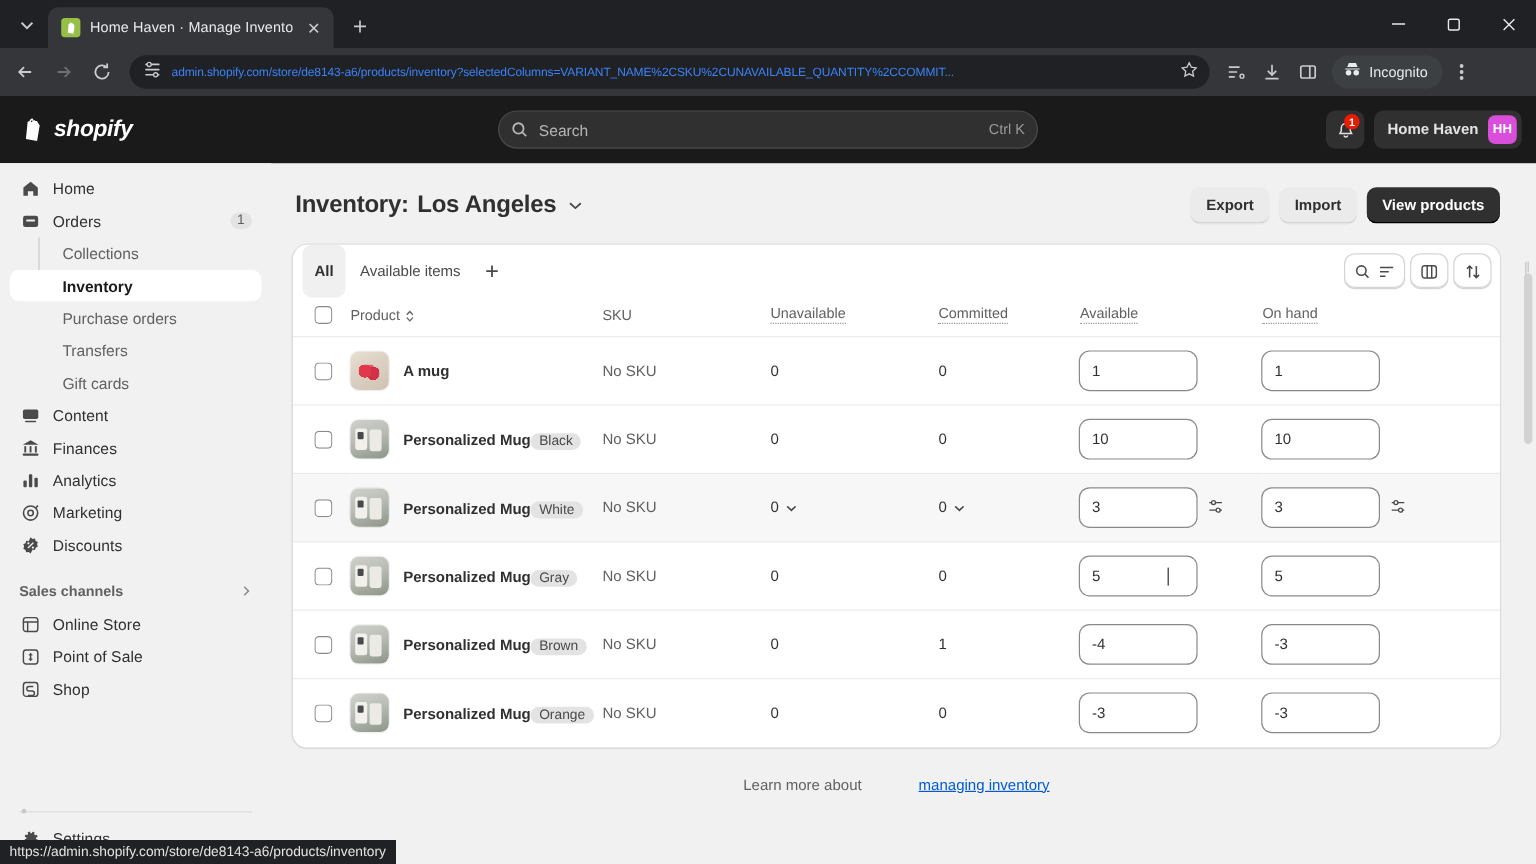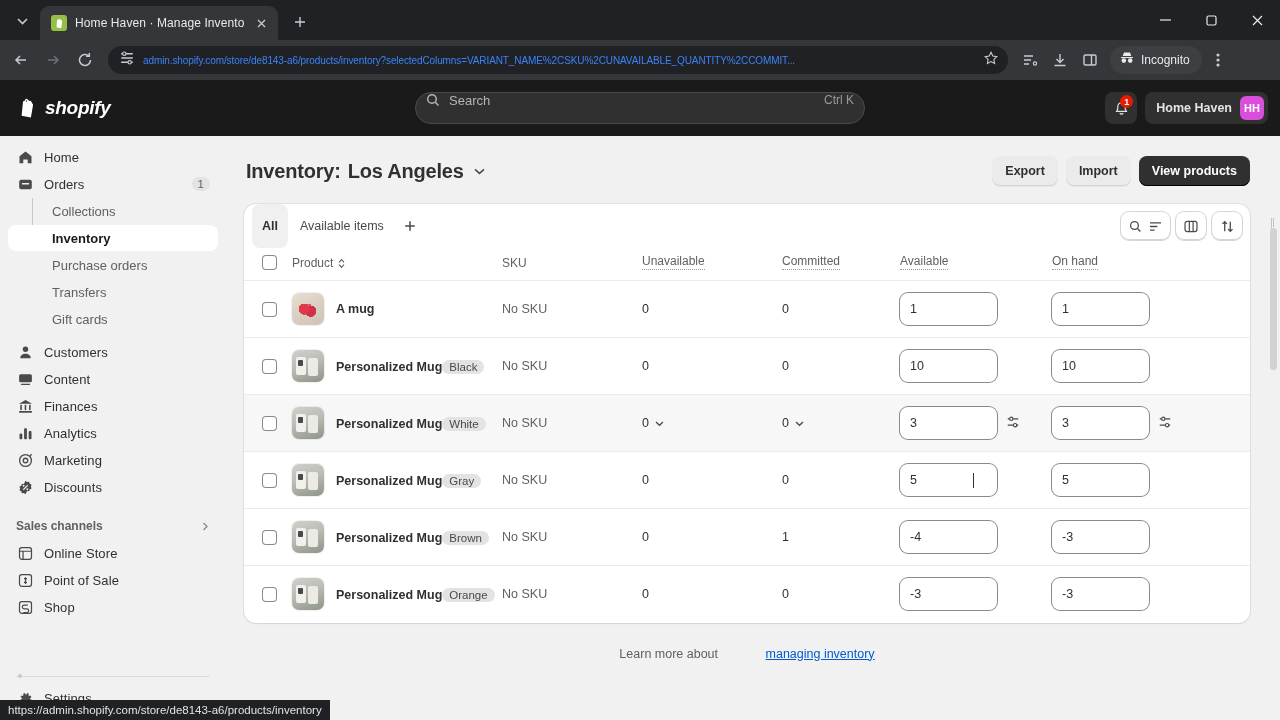--- a/index.html
+++ b/index.html
@@ -94,21 +94,21 @@
   }
   .brand { display:flex; align-items:center; gap:7px; padding-left: 6px; }
   .brand svg { width: 20px; height: 22px; }
   .brand .word {
     color:#fff; font-size: 19px; font-weight: 700; font-style: italic;
     letter-spacing: -.3px;
   }
   .search-wrap {
     position:absolute; left: 50%; transform: translateX(-50%);
     width: 450px; height: 32px; background: #303030; border: 1px solid #4a4a4a;
-    border-radius: 16px; display:flex; padding: 0 10px; gap: 9px;
+    border-radius: 16px; display:flex; align-items:center; padding: 0 10px; gap: 9px;
   }
   .search-wrap svg { stroke:#b5b5b5; fill:none; }
   .search-ph { flex:1 1 auto; color:#b5b5b5; font-size: 13px; }
   .kbd { color:#9a9a9a; font-size: 12px; }
 
   .topright { margin-left:auto; display:flex; align-items:center; gap: 8px; }
   .bell-btn {
     width:32px;height:32px;border-radius:8px;background:#303030;
     display:flex;align-items:center;justify-content:center;position:relative;
   }
@@ -506,29 +506,20 @@
             <span class="lbl">Purchase orders</span>
           </div>
           <div class="nav-sub">
             <span class="lbl">Transfers</span>
           </div>
           <div class="nav-sub">
             <span class="lbl">Gift cards</span>
           </div>
         </div>
 
-        <div class="nav-item" style="margin-top:7px;">
-          <span class="ico">
-            <svg width="15" height="15" viewBox="0 0 16 16">
-                <circle cx="8" cy="4.6" r="2.9"></circle>
-                <path d="M2.4 14c0-3 2.5-4.8 5.6-4.8s5.6 1.8 5.6 4.8z"></path>
-              </svg>
-          </span>
-          <span class="lbl">Customers</span>
-        </div>
         <div class="nav-item">
           <span class="ico">
             <svg width="15" height="15" viewBox="0 0 16 16">
                 <rect x="1.2" y="2.4" width="13.6" height="8.4" rx="1.6"></rect>
                 <rect x="3" y="12.4" width="10" height="1.4" rx=".7"></rect>
               </svg>
           </span>
           <span class="lbl">Content</span>
         </div>
         <div class="nav-item">

